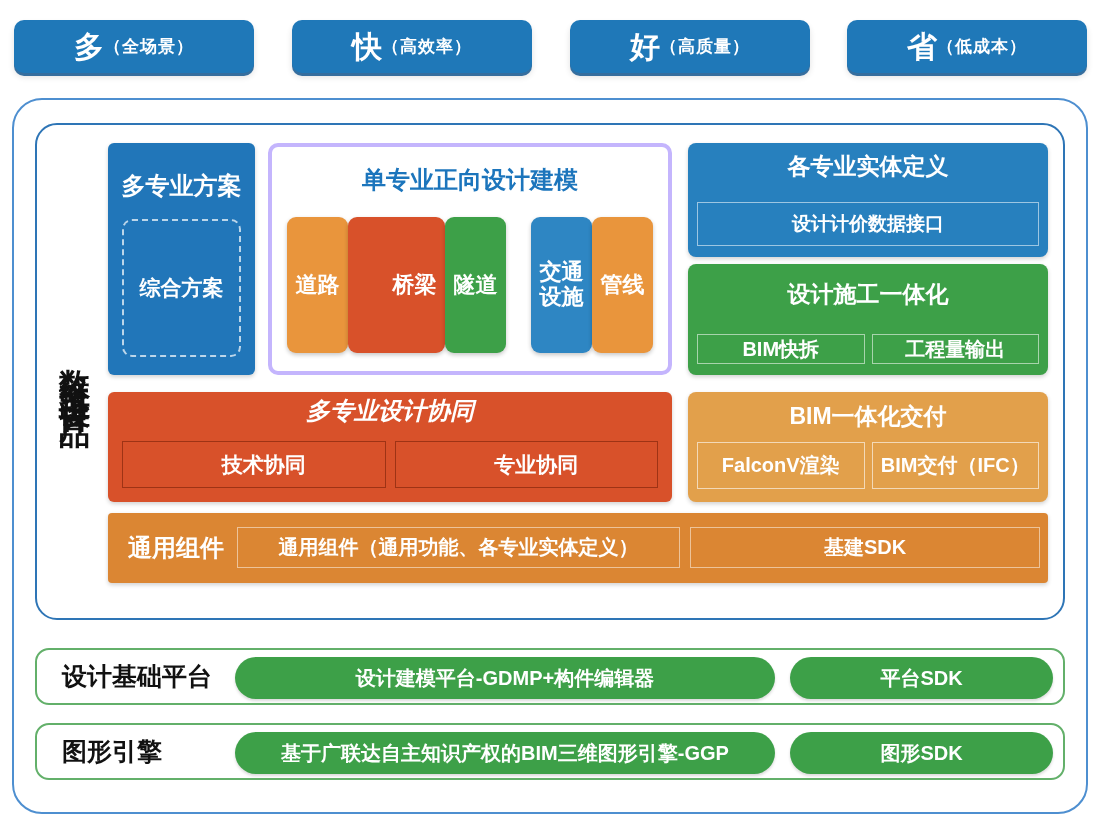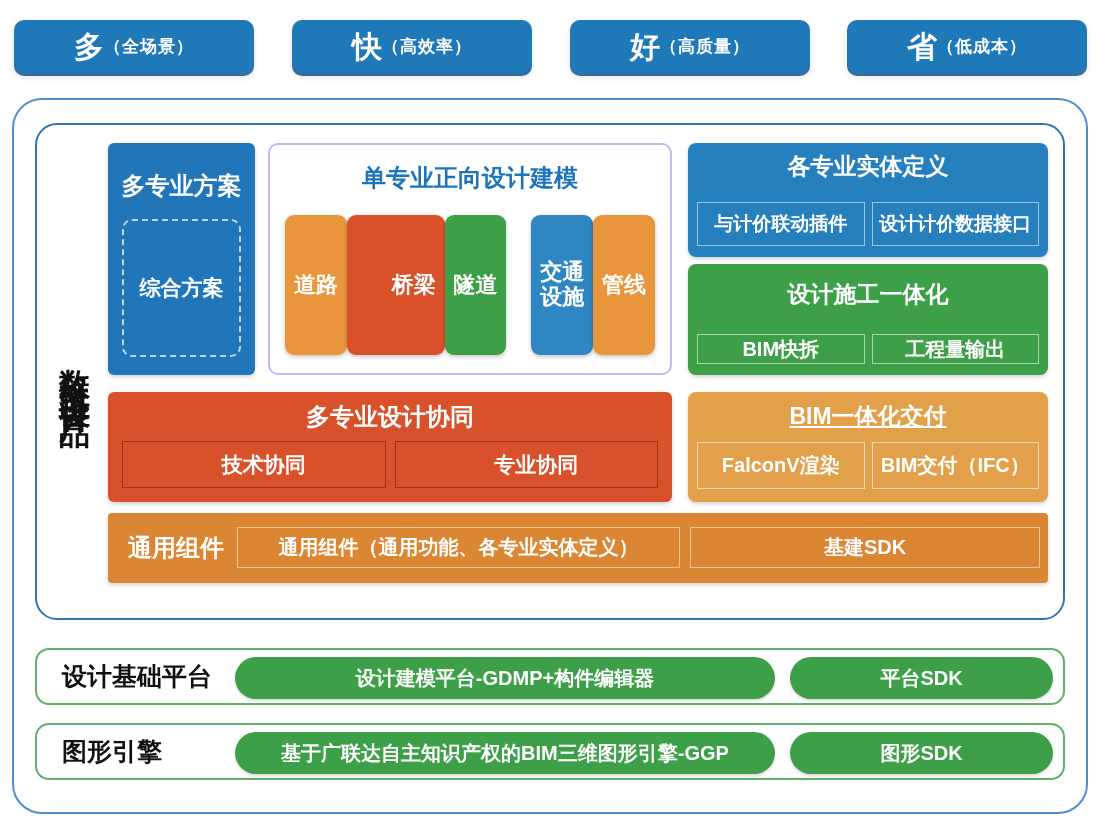--- a/index.html
+++ b/index.html
@@ -36,41 +36,41 @@
   
   .multi-plan { left:108px; top:143px; width:147px; height:232px; background:#2176B9; border-radius:6px; }
   .multi-plan .b-title { margin-top:27px; font-size:24px; }
   .dashed-box { position:absolute; left:14px; top:76px; right:14px; bottom:18px;
                 border:2px dashed rgba(255,255,255,.7); border-radius:10px;
                 display:flex; align-items:center; justify-content:center;
                 font-size:21px; font-weight:bold; color:#fff; }
 
   
   .single-model { left:268px; top:143px; width:404px; height:232px; background:#fff;
-                  border:2px solid #c4b5fd; border-radius:10px; box-shadow:none; }
+                  border:4px solid #c4b5fd; border-radius:10px; box-shadow:none; }
   .single-model .b-title { margin-top:17px; color:#1C75BC; font-size:24px; }
   .model-items { position:absolute; left:15px; right:15px; top:70px; bottom:18px;
                  display:flex; gap:0; }
   .model-item { flex:1; border-radius:9px; display:flex; align-items:center; justify-content:center;
                 text-align:center; color:#fff; font-weight:bold; font-size:22px; line-height:1.12;
                 box-shadow:0 2px 4px rgba(0,0,0,.22); }
 
   
   .cost   { left:688px; top:143px; width:360px; height:114px; background:#2780BE; border-radius:8px; }
   .cost .b-title { margin-top:8px; }
   .cost .subrow { left:9px; right:9px; bottom:11px; height:44px; gap:7px; }
   .cost .subcell { border:1px solid rgba(255,255,255,.55); font-size:19px; }
 
   .construction { left:688px; top:264px; width:360px; height:111px; background:#3DA048; border-radius:8px; }
   .construction .b-title { margin-top:15px; }
   .construction .subrow { left:9px; right:9px; bottom:11px; height:30px; gap:7px; }
   .construction .subcell { border:1px solid rgba(255,255,255,.55); }
 
   .collab { left:108px; top:392px; width:564px; height:110px; background:#D8512A; border-radius:6px; }
-  .collab .b-title { margin-top:9px; font-size:24px; }
+  .collab .b-title { margin-top:3px; font-size:24px;font-style:italic; }
   .collab .subrow { left:14px; right:14px; bottom:14px; height:47px; gap:9px; }
   .collab .subcell { border:1px solid rgba(128,36,11,.65); font-size:21px;padding-left:20px; }
 
   .bim-delivery { left:688px; top:392px; width:360px; height:110px; background:#E2A04B; border-radius:8px; }
   .bim-delivery .b-title { margin-top:9px; }
   .bim-delivery .subrow { left:9px; right:9px; bottom:13px; height:47px; gap:7px; }
   .bim-delivery .subcell { border:1px solid rgba(255,255,255,.6); }
 
   
   .common { left:108px; top:513px; width:940px; height:70px; background:#DB8633; border-radius:4px; }
@@ -140,42 +140,41 @@
       <div class="model-item" style="background: rgb(216, 81, 42); padding-left: 36px;">桥梁</div>
       <div class="model-item" style="background: rgb(61, 160, 72);">隧道</div>
       <div class="model-item" style="background: rgb(46, 134, 195); margin-left: 25px;">交通设施</div>
       <div class="model-item" style="background: rgb(233, 149, 60);">管线</div>
     </div>
   </div>
 
   <div class="block cost" style="background: rgb(39, 128, 190);">
     <div class="b-title">各专业实体定义</div>
     <div class="subrow">
-      <div class="subcell">与计价联动插件</div>
       <div class="subcell">设计计价数据接口</div>
     </div>
   </div>
 
   <div class="block construction" style="background: rgb(61, 160, 72);">
     <div class="b-title">设计施工一体化</div>
     <div class="subrow">
       <div class="subcell">BIM快拆</div>
       <div class="subcell">工程量输出</div>
     </div>
   </div>
 
   <div class="block collab" style="background: rgb(216, 81, 42);">
     <div class="b-title">多专业设计协同</div>
     <div class="subrow">
       <div class="subcell">技术协同</div>
       <div class="subcell">专业协同</div>
     </div>
   </div>
 
-  <div class="block bim-delivery" style="background: rgb(226, 160, 75); text-decoration: underline;">
+  <div class="block bim-delivery" style="background: rgb(226, 160, 75);">
     <div class="b-title">BIM一体化交付</div>
     <div class="subrow">
       <div class="subcell">FalconV渲染</div>
       <div class="subcell">BIM交付（IFC）</div>
     </div>
   </div>
 
   <div class="block common" style="background: rgb(219, 134, 51);">
     <div class="common-label">通用组件</div>
     <div class="common-box1">通用组件（通用功能、各专业实体定义）</div>

